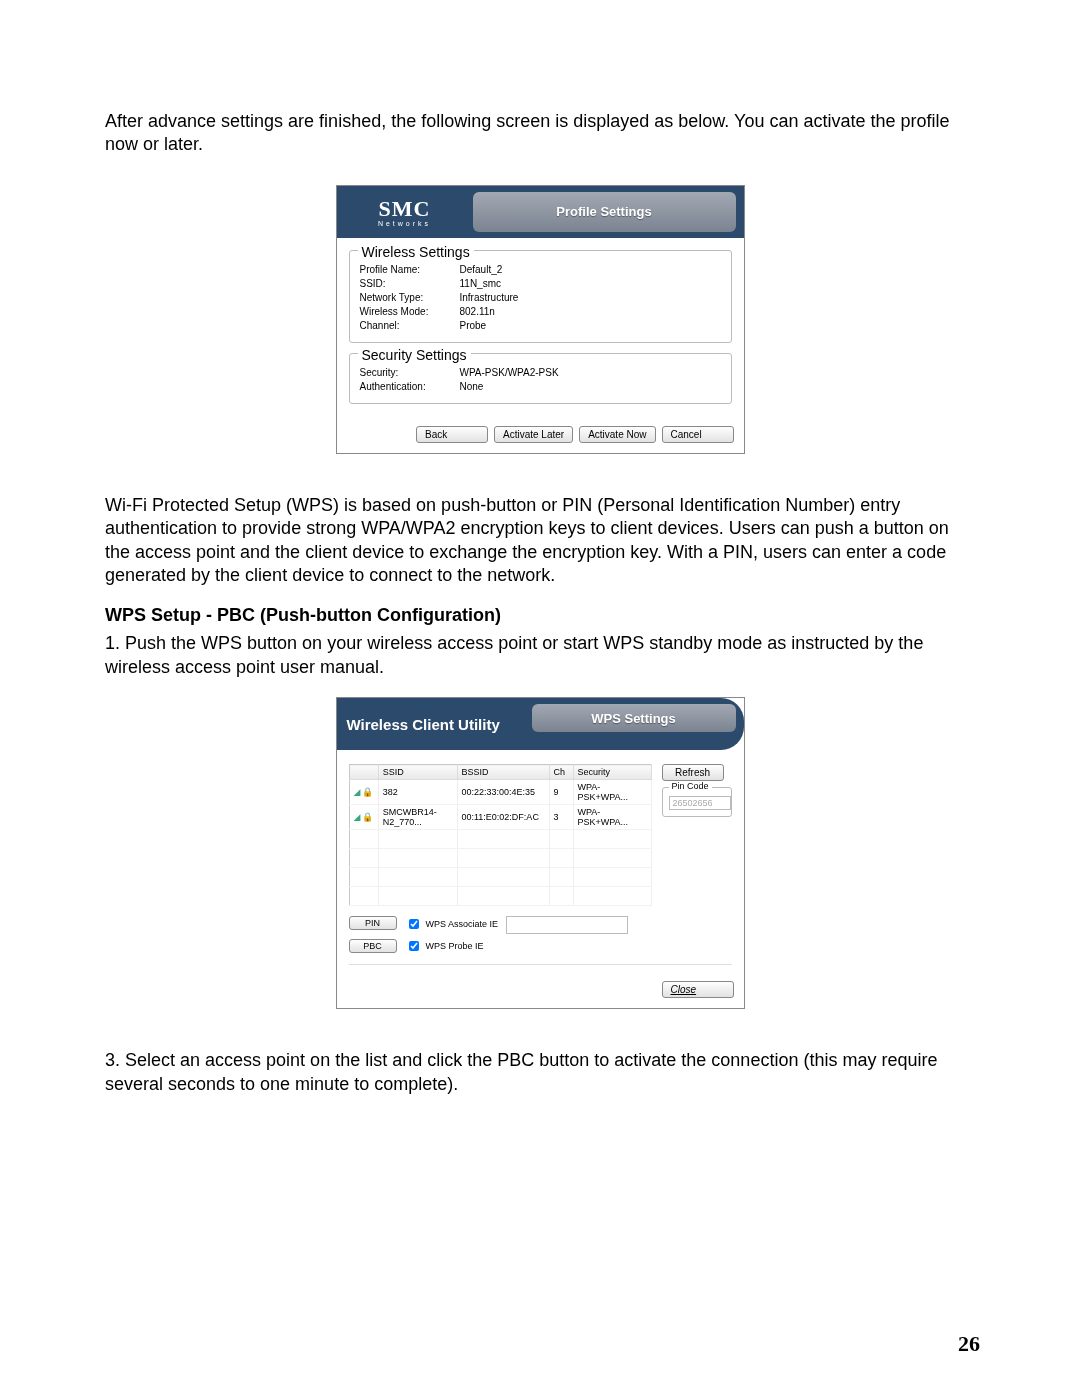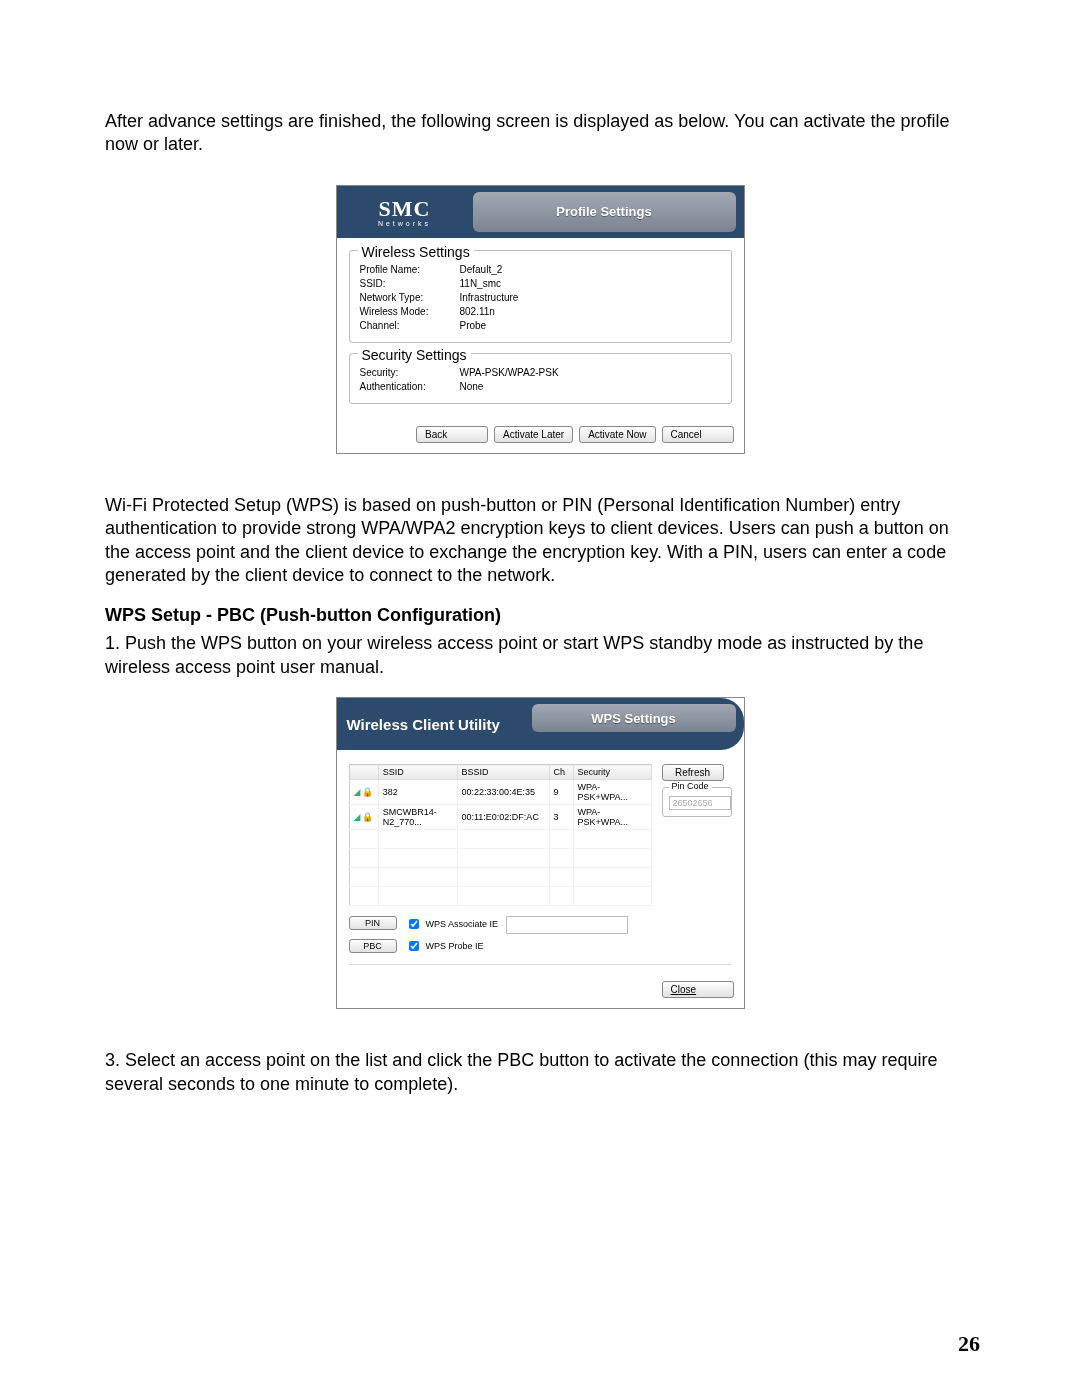--- a/index.html
+++ b/index.html
@@ -174,21 +174,21 @@
   .pin-input { width:54px; font-size:9px; border:1px solid #bbb; padding:1px 3px; color:#aaa; background:#fff;}
   .bottom-controls { display:flex; align-items:center; gap:10px; margin-top:10px; flex-wrap:wrap;}
   .small-btn {
     border:1px solid #888; border-radius:3px;
     background: linear-gradient(to bottom,#fefefe,#e2e2e2);
     width:46px; text-align:center; padding:1px 0; font-size:9px; cursor:pointer;
   }
   .chk-row { display:flex; align-items:center; gap:4px; font-size:9px;}
   .chk { width:10px; height:10px;}
   .msg-box { border:1px solid #bbb; height:16px; width:120px;}
-  .dlg2-footer { display:flex; justify-content:flex-end; padding:10px;}
+  .dlg2-footer { display:flex; justify-content:flex-end; padding:10px;font-style:italic;}
   .divider { border-top:1px solid #ddd; margin-top:10px;}
 </style>
 </head>
 <body>
 
 <div class="page">
 
   <div class="para">After advance settings are finished, the following screen is displayed as below. You can activate the profile now or later.</div>
 
   <div class="dialog1">

